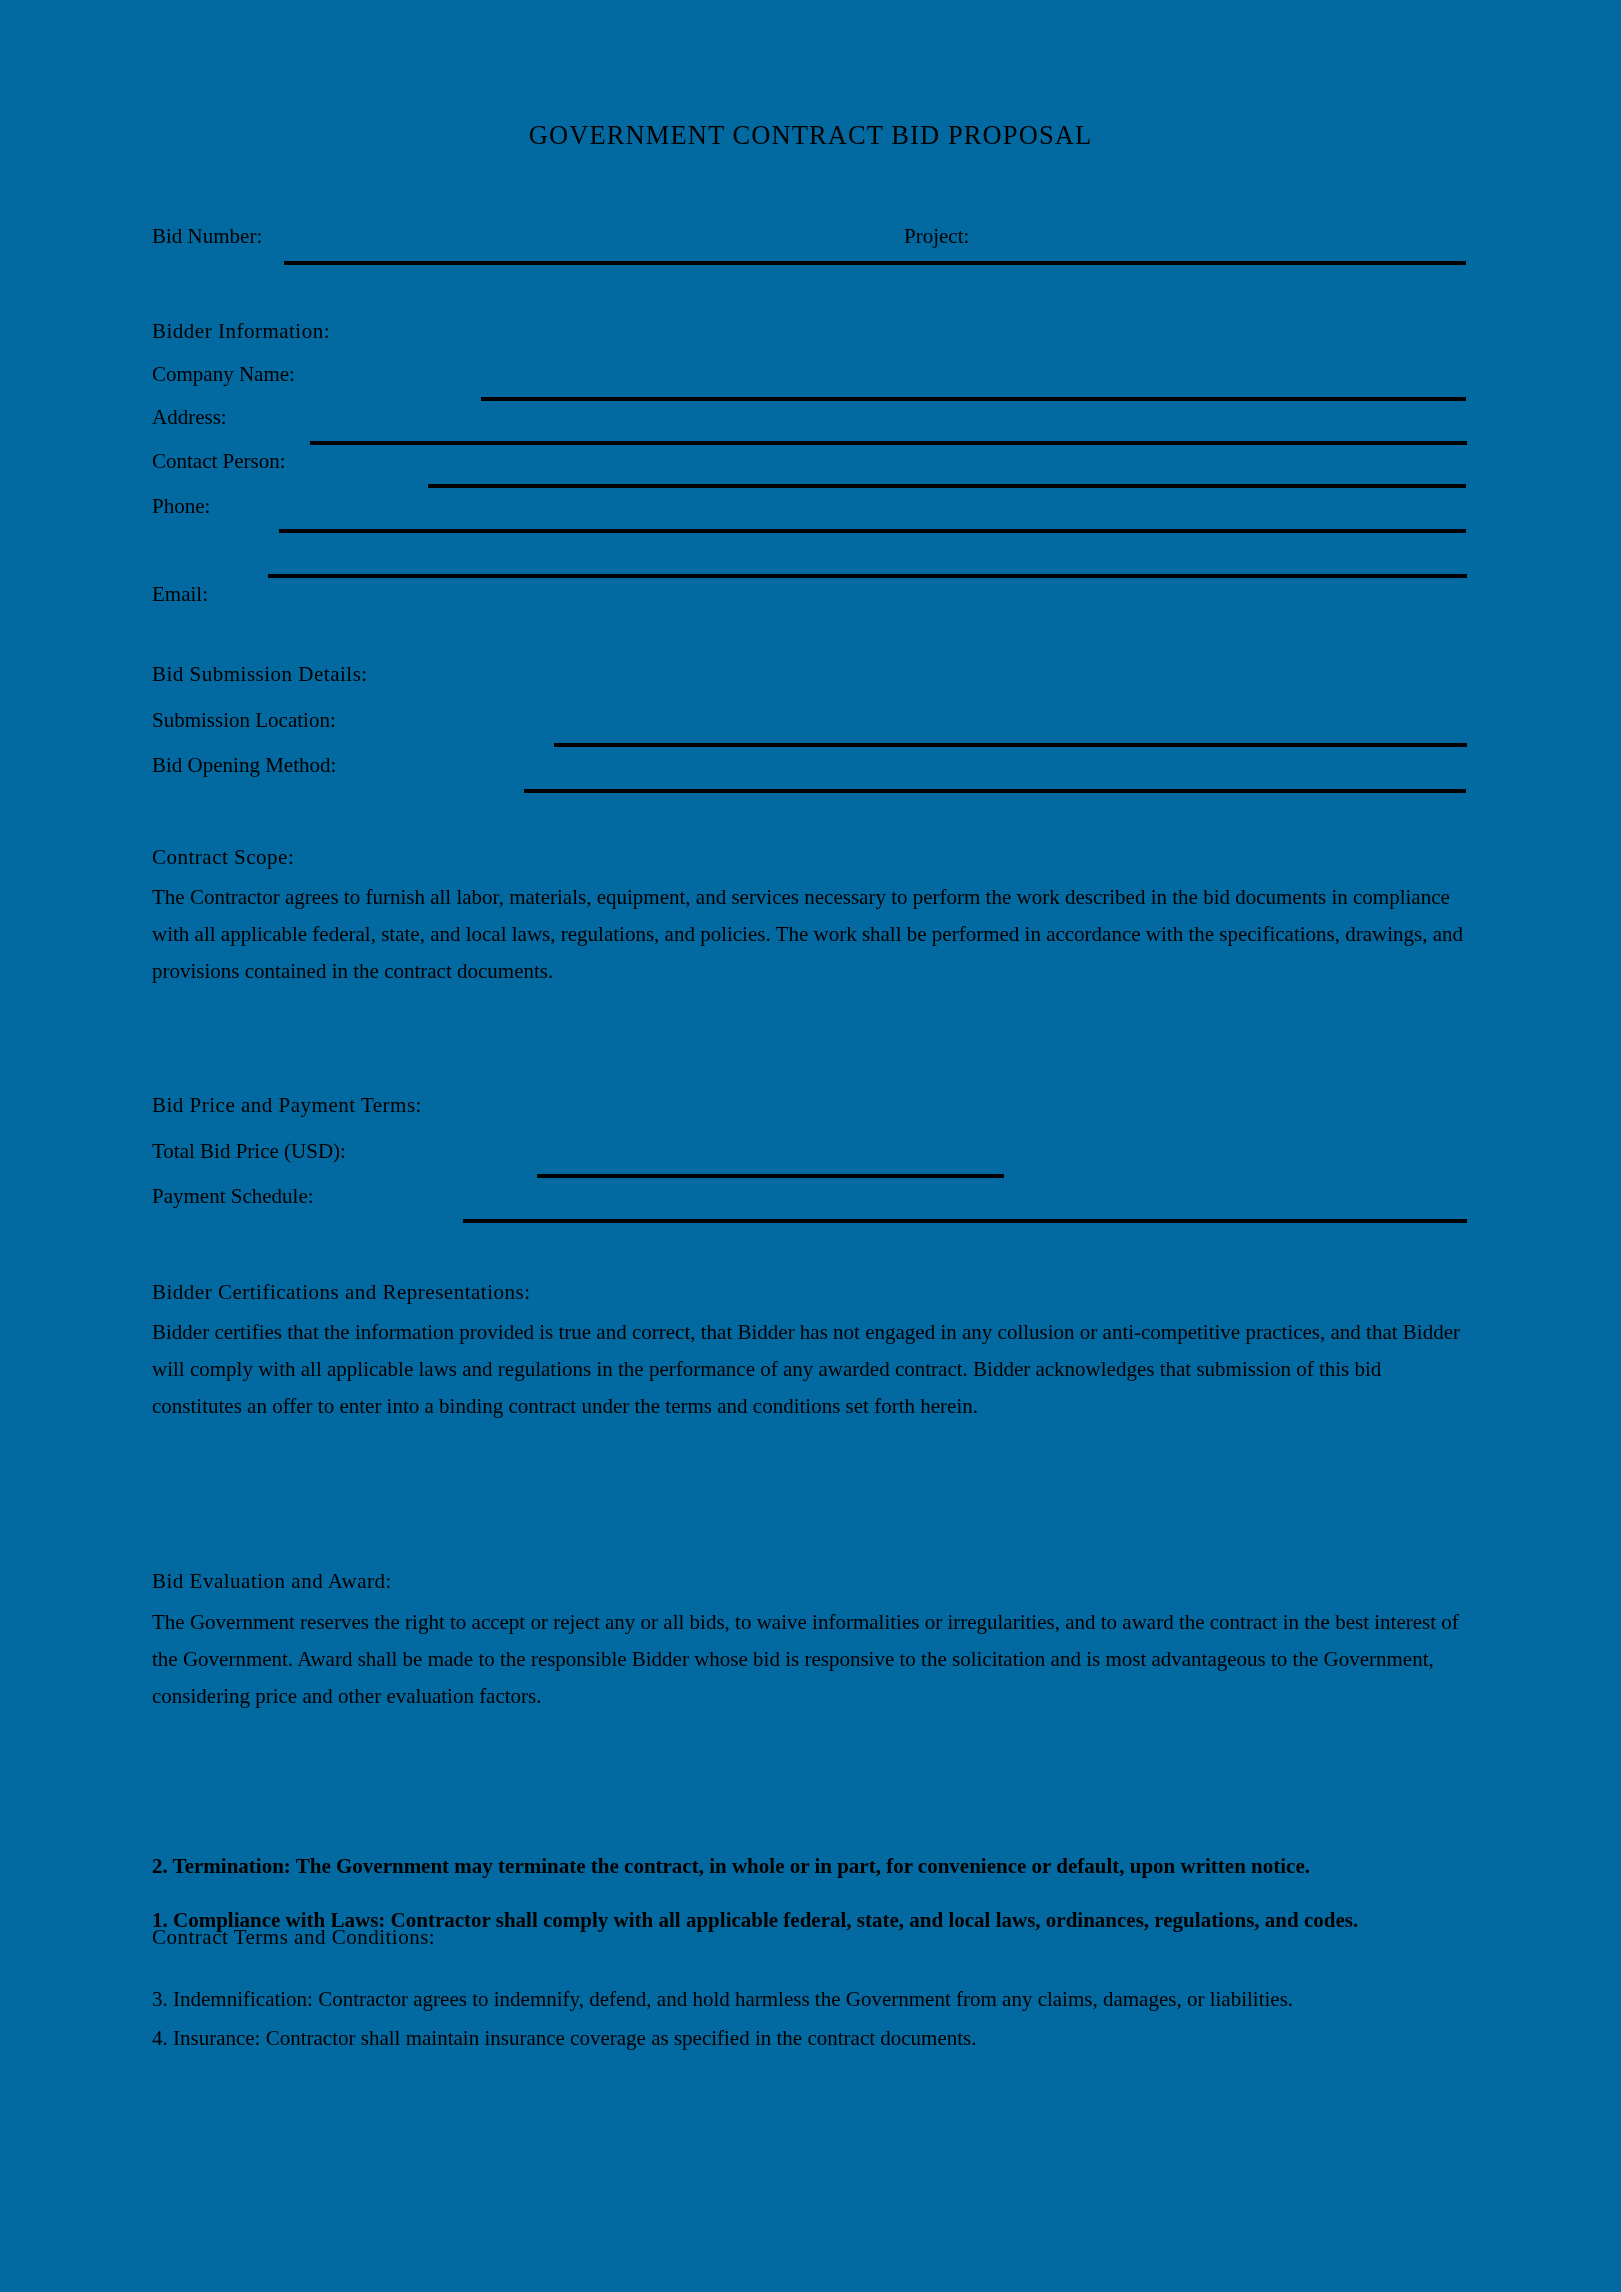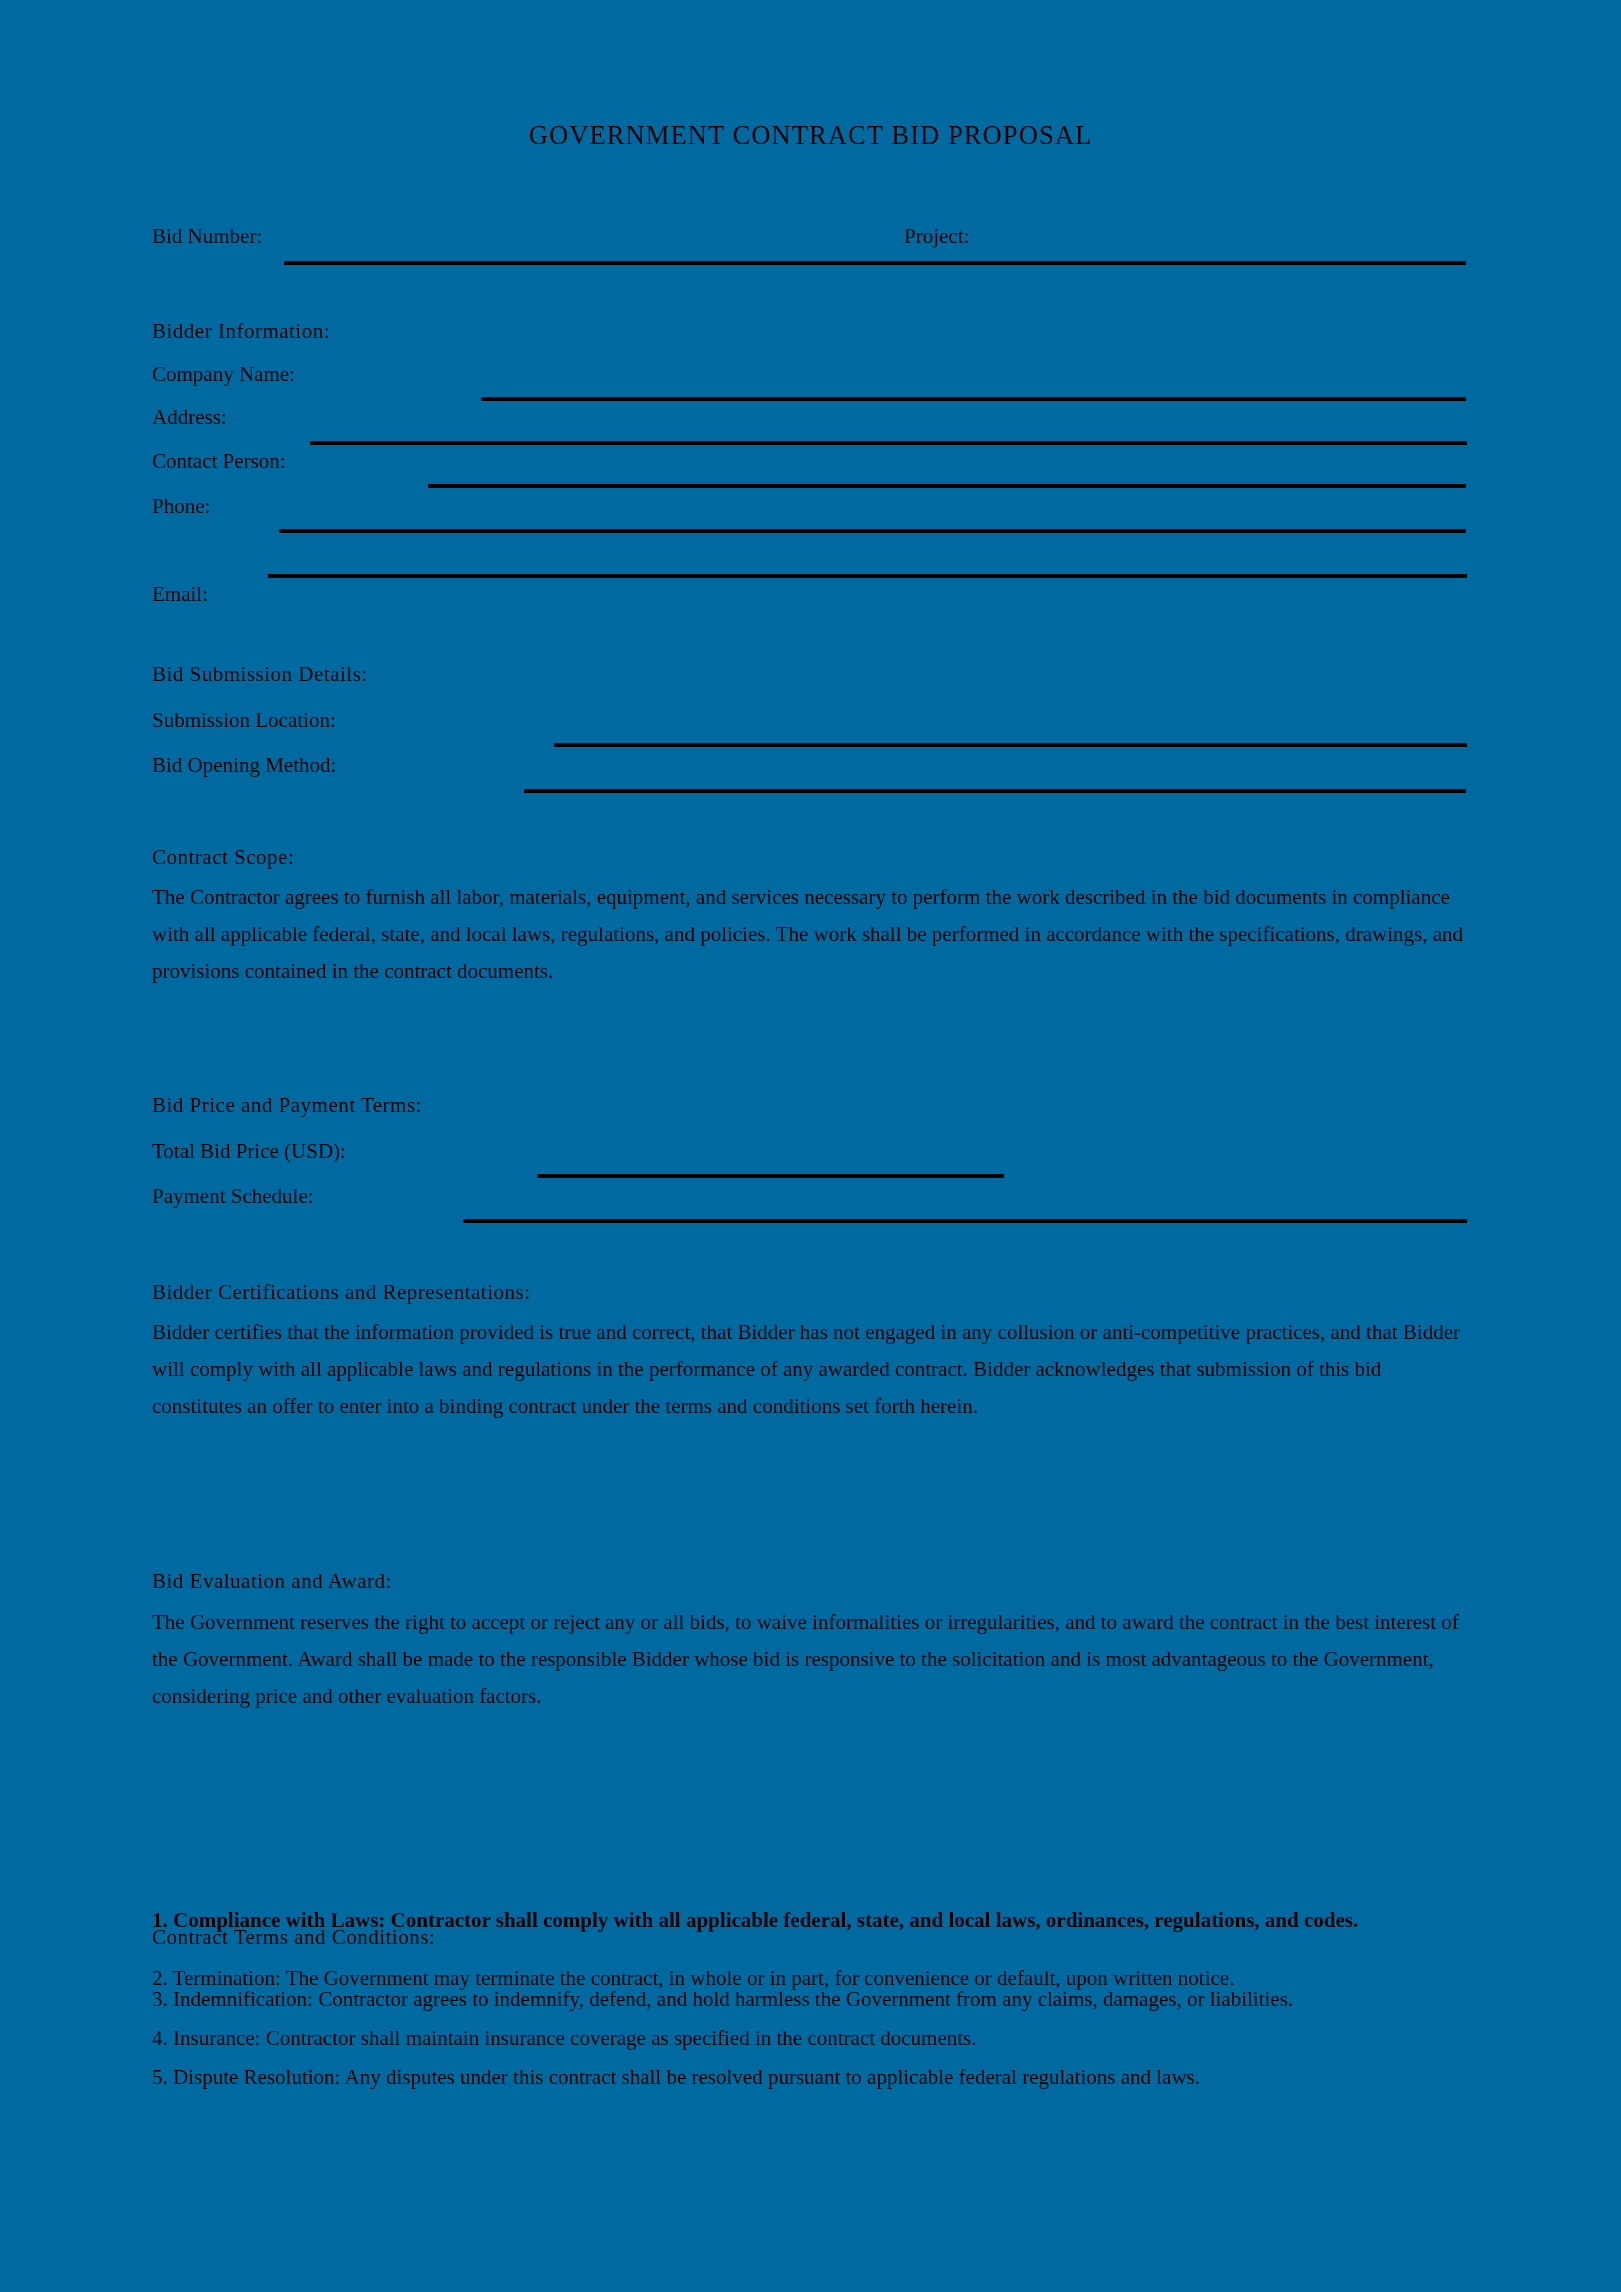--- a/index.html
+++ b/index.html
@@ -129,19 +129,18 @@
 
   <div class="row heading" style="top:1282px;">Bidder Certifications and Representations:</div>
   <div class="para" style="top:1314px;">Bidder certifies that the information provided is true and correct, that Bidder has not engaged in any collusion or anti-competitive practices, and that Bidder will comply with all applicable laws and regulations in the performance of any awarded contract. Bidder acknowledges that submission of this bid constitutes an offer to enter into a binding contract under the terms and conditions set forth herein.</div>
 
   <div class="row heading" style="top:1571px;">Bid Evaluation and Award:</div>
   <div class="para" style="top:1604px;">The Government reserves the right to accept or reject any or all bids, to waive informalities or irregularities, and to award the contract in the best interest of the Government. Award shall be made to the responsible Bidder whose bid is responsive to the solicitation and is most advantageous to the Government, considering price and other evaluation factors.</div>
 
   <div class="row heading" style="top:1927px;">Contract Terms and Conditions:</div>
 
   <div class="term-line" style="top:1910px;font-weight:bold;">1. Compliance with Laws: Contractor shall comply with all applicable federal, state, and local laws, ordinances, regulations, and codes.</div>
-  <div class="term-line" style="top:1968px;">2. Termination: The Government may terminate the contract, in whole or in part, for convenience or default, upon written notice.</div>
+  <div class="term-line" style="top:1856px;font-weight:bold;">2. Termination: The Government may terminate the contract, in whole or in part, for convenience or default, upon written notice.</div>
   <div class="term-line" style="top:1989px;">3. Indemnification: Contractor agrees to indemnify, defend, and hold harmless the Government from any claims, damages, or liabilities.</div>
   <div class="term-line" style="top:2028px;">4. Insurance: Contractor shall maintain insurance coverage as specified in the contract documents.</div>
-  <div class="term-line" style="top:2067px;">5. Dispute Resolution: Any disputes under this contract shall be resolved pursuant to applicable federal regulations and laws.</div>
 
 </div>
 
 
 </body></html>

